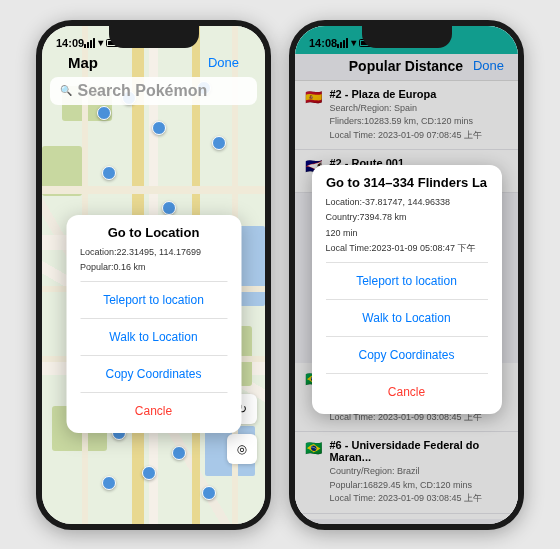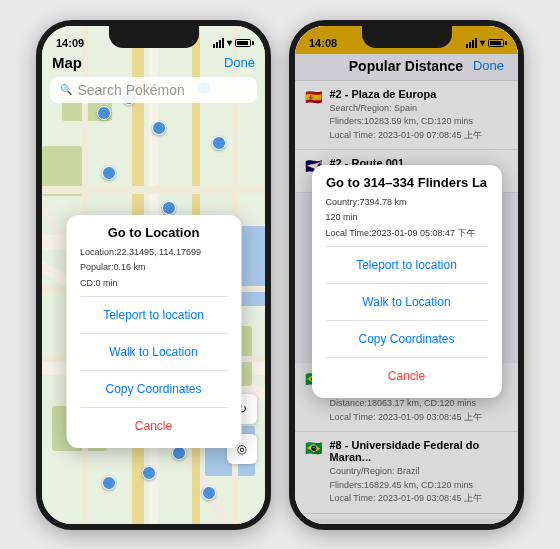--- a/index.html
+++ b/index.html
@@ -35,21 +35,21 @@
       width: 90px;
       height: 22px;
       background: #1a1a1a;
       border-radius: 0 0 14px 14px;
       z-index: 100;
     }
 
     
     .status-bar {
       display: flex;
-      justify-content: space-between;
+      justify-content: flex-start;
       align-items: center;
       padding: 6px 14px 0;
       font-size: 10px;
       font-weight: 600;
       height: 28px;
       background: transparent;
       position: relative;
       z-index: 10;
     }
     .status-time { font-size: 11px; font-weight: 700; }
@@ -92,21 +92,21 @@
       top: 28px;
       left: 0;
       right: 0;
       z-index: 20;
     }
 
     .map-title-bar {
       display: flex;
       align-items: center;
       justify-content: space-between;
-      padding: 2px 10px;
+      padding: 2px 26px;
     }
 
     .map-title {
       font-size: 15px;
       font-weight: 700;
       color: #000;
     }
 
     .map-done {
       font-size: 13px;
@@ -415,56 +415,55 @@
       </div>
     </div>
 
     <div class="map-header" style="position:absolute;top:26px;left:0;right:0;z-index:20;">
       <div class="map-title-bar">
         <span class="map-title">Map</span>
         <span class="map-done">Done</span>
       </div>
       <div class="search-bar">
         <span class="search-icon-map">🔍</span>
-        <span style="font-size:14px;color:#999;">Search Pokémon</span>
+        <span style="font-size:16px;color:#999;font-weight:bold;">Search Pokémon</span>
       </div>
     </div>
 
     <div class="map-float-btn" style="bottom:100px;right:8px;">
       <span style="font-size:12px;">↻</span>
     </div>
     <div class="map-float-btn" style="bottom:60px;right:8px;">
       <span style="font-size:12px;">◎</span>
     </div>
 
     <div class="map-popup">
       <div class="popup-content">
         <div class="popup-title">Go to Location</div>
         <div class="popup-info">Location:22.31495, 114.17699</div>
         <div class="popup-info">Popular:0.16 km</div>
-        <div class="popup-info">CD:0 min</div>
         <div class="popup-divider"></div>
         <div class="popup-action">Teleport to location</div>
         <div class="popup-divider"></div>
         <div class="popup-action">Walk to Location</div>
         <div class="popup-divider"></div>
         <div class="popup-action">Copy Coordinates</div>
         <div class="popup-divider"></div>
         <div class="popup-action cancel">Cancle</div>
       </div>
     </div>
   </div>
 </div>
 
 <div class="phone">
   <div class="notch"></div>
 
   <div class="phone2-content">
 
-    <div class="status-bar phone2-status" style="background:#eab308;">
+    <div class="status-bar phone2-status" style="background:#14b8a6;">
       <span class="status-time">14:08</span>
       <div class="status-icons">
         <div class="signal-bars">
           <span style="height:4px;"></span>
             <span style="height:6px;"></span>
             <span style="height:8px;"></span>
             <span style="height:10px;"></span>
         </div>
         <span style="font-size:10px;">▾</span>
         <div class="battery-icon">
@@ -507,38 +506,39 @@
           <div class="location-name">#5</div>
           <div class="location-meta">Country/Region: Brazil</div>
           <div class="location-meta">Distance:18063.17 km, CD:120 mins</div>
           <div class="location-meta">Local Time: 2023-01-09 03:08:45 上午</div>
         </div>
       </div>
 
       <div class="location-item">
         <span class="location-flag">🇧🇷</span>
         <div class="location-details">
-          <div class="location-name">#8 - Universidade Federal do Maran...</div>
+          <div class="location-name">#6 - Universidade Federal do Maran...</div>
           <div class="location-meta">Country/Region: Brazil</div>
-          <div class="location-meta">Flinders:16829.45 km, CD:120 mins</div>
+          <div class="location-meta">Popular:16829.45 km, CD:120 mins</div>
           <div class="location-meta">Local Time: 2023-01-09 03:08:45 上午</div>
         </div>
       </div>
 
       <div class="location-item">
         
         
       </div>
     </div>
 
     <div class="popup-overlay"></div>
 
     <div class="map-popup2">
       <div class="popup-content">
         <div class="popup-title">Go to 314–334 Flinders La</div>
+        <div class="popup-info">Location:-37.81747, 144.96338</div>
         <div class="popup-info">Country:7394.78 km</div>
         <div class="popup-info">120 min</div>
         <div class="popup-info">Local Time:2023-01-09 05:08:47 下午</div>
         <div class="popup-divider"></div>
         <div class="popup-action">Teleport to location</div>
         <div class="popup-divider"></div>
         <div class="popup-action">Walk to Location</div>
         <div class="popup-divider"></div>
         <div class="popup-action">Copy Coordinates</div>
         <div class="popup-divider"></div>

